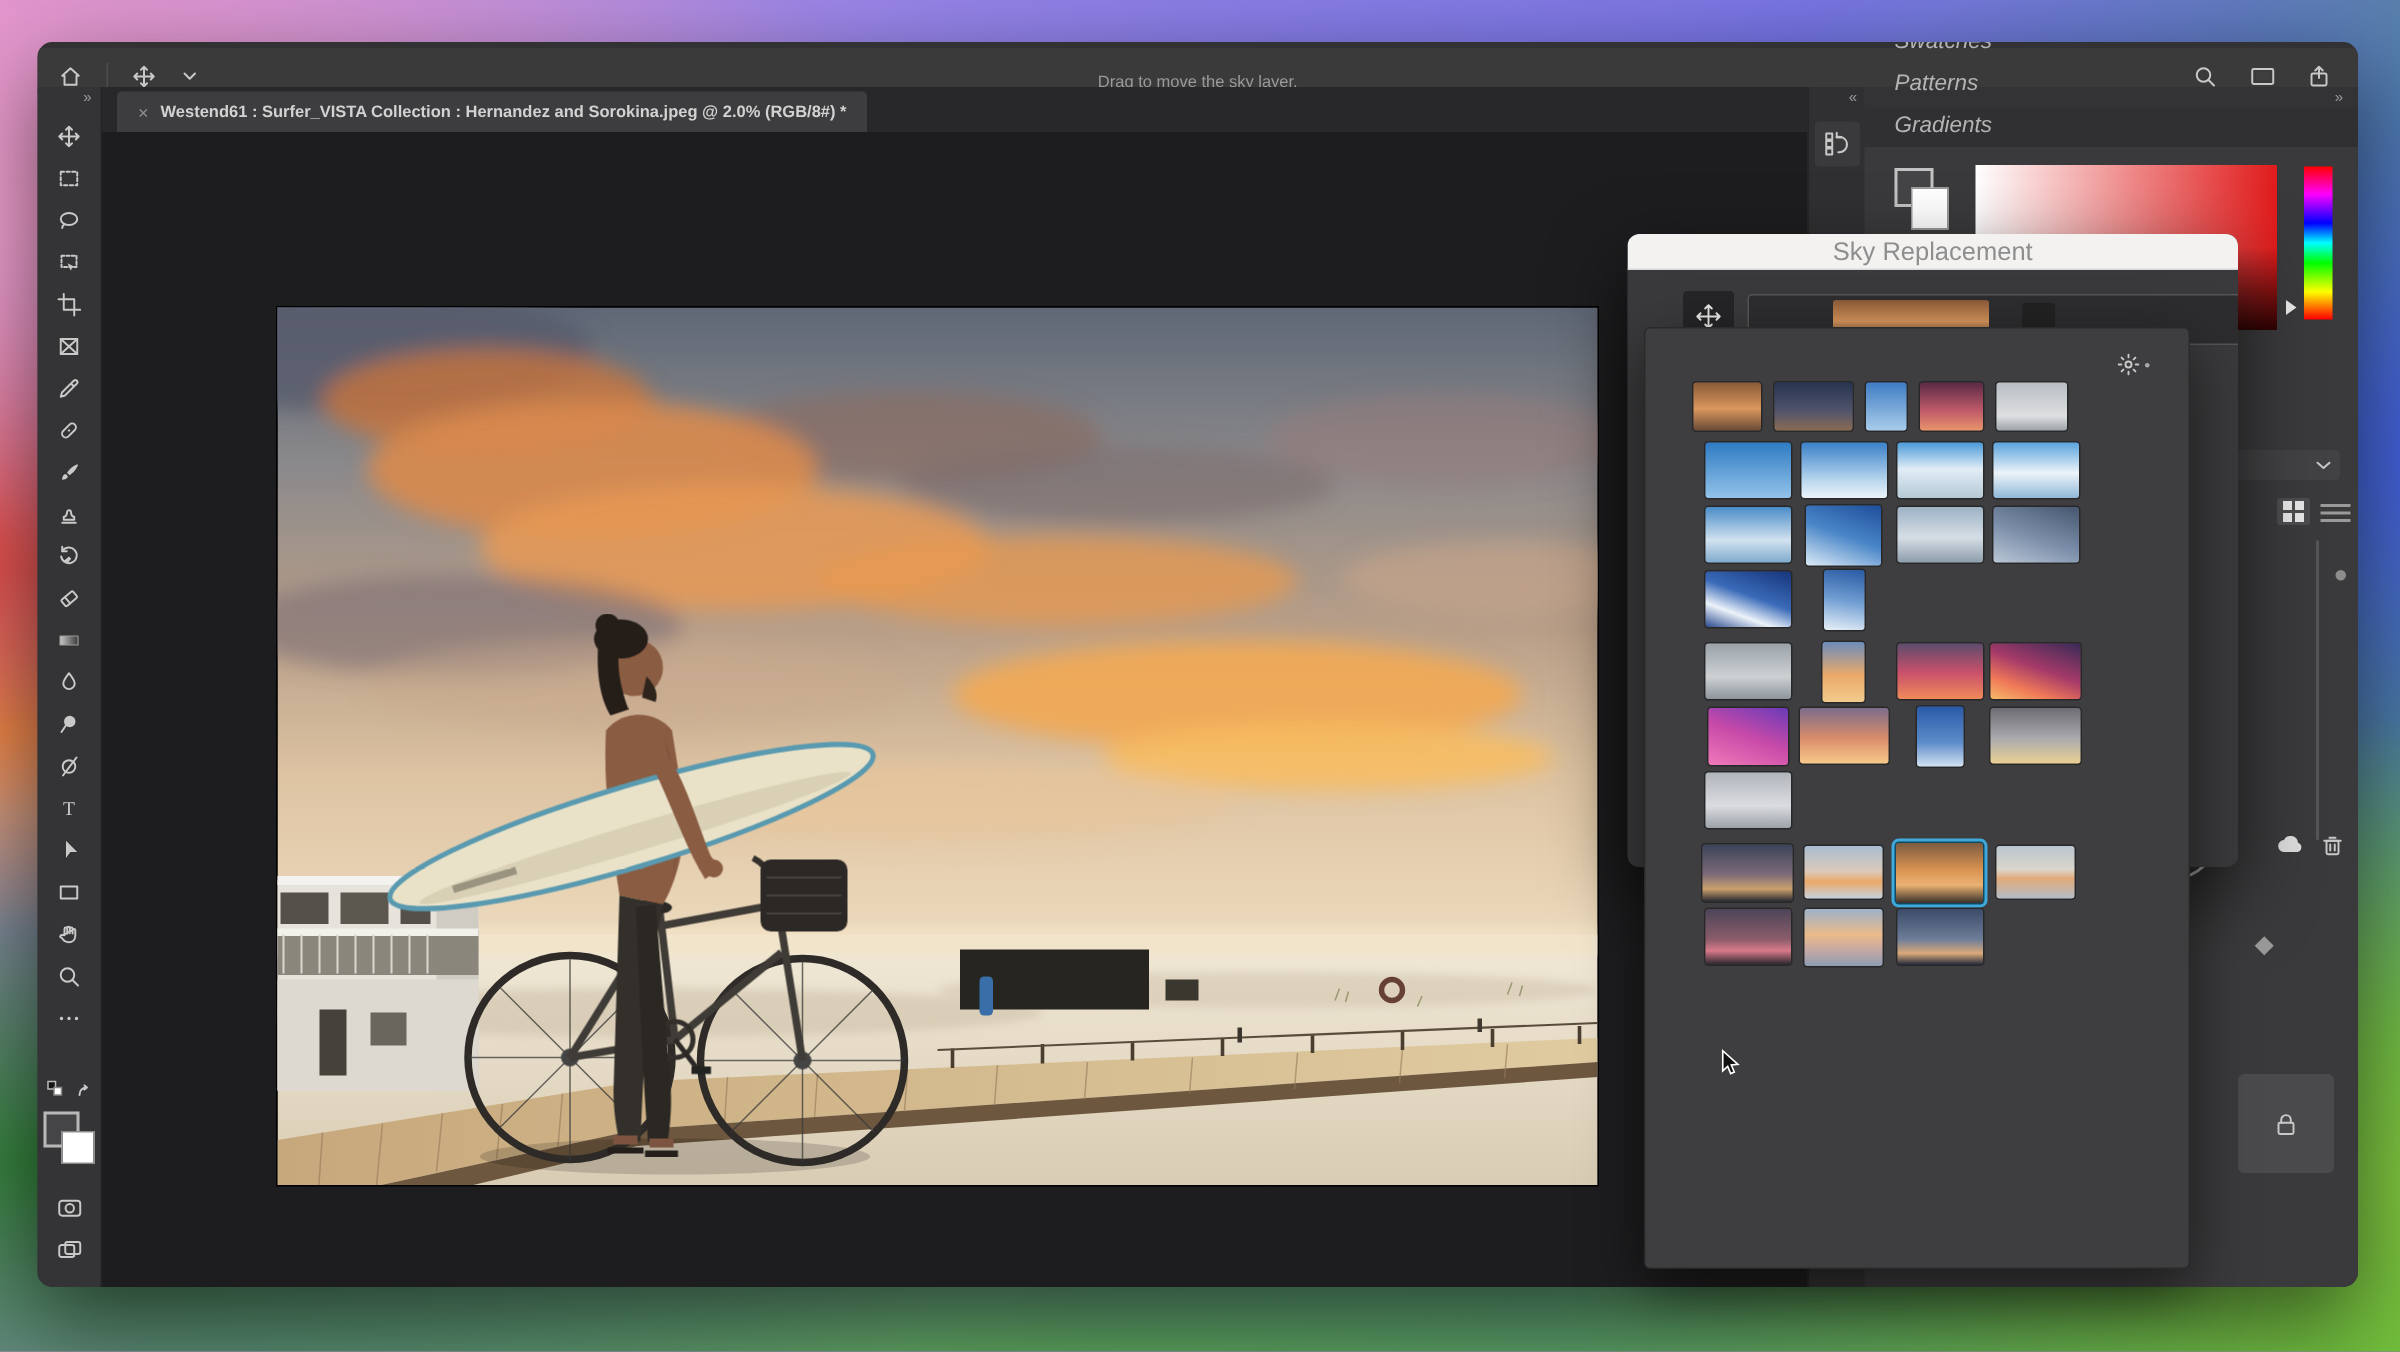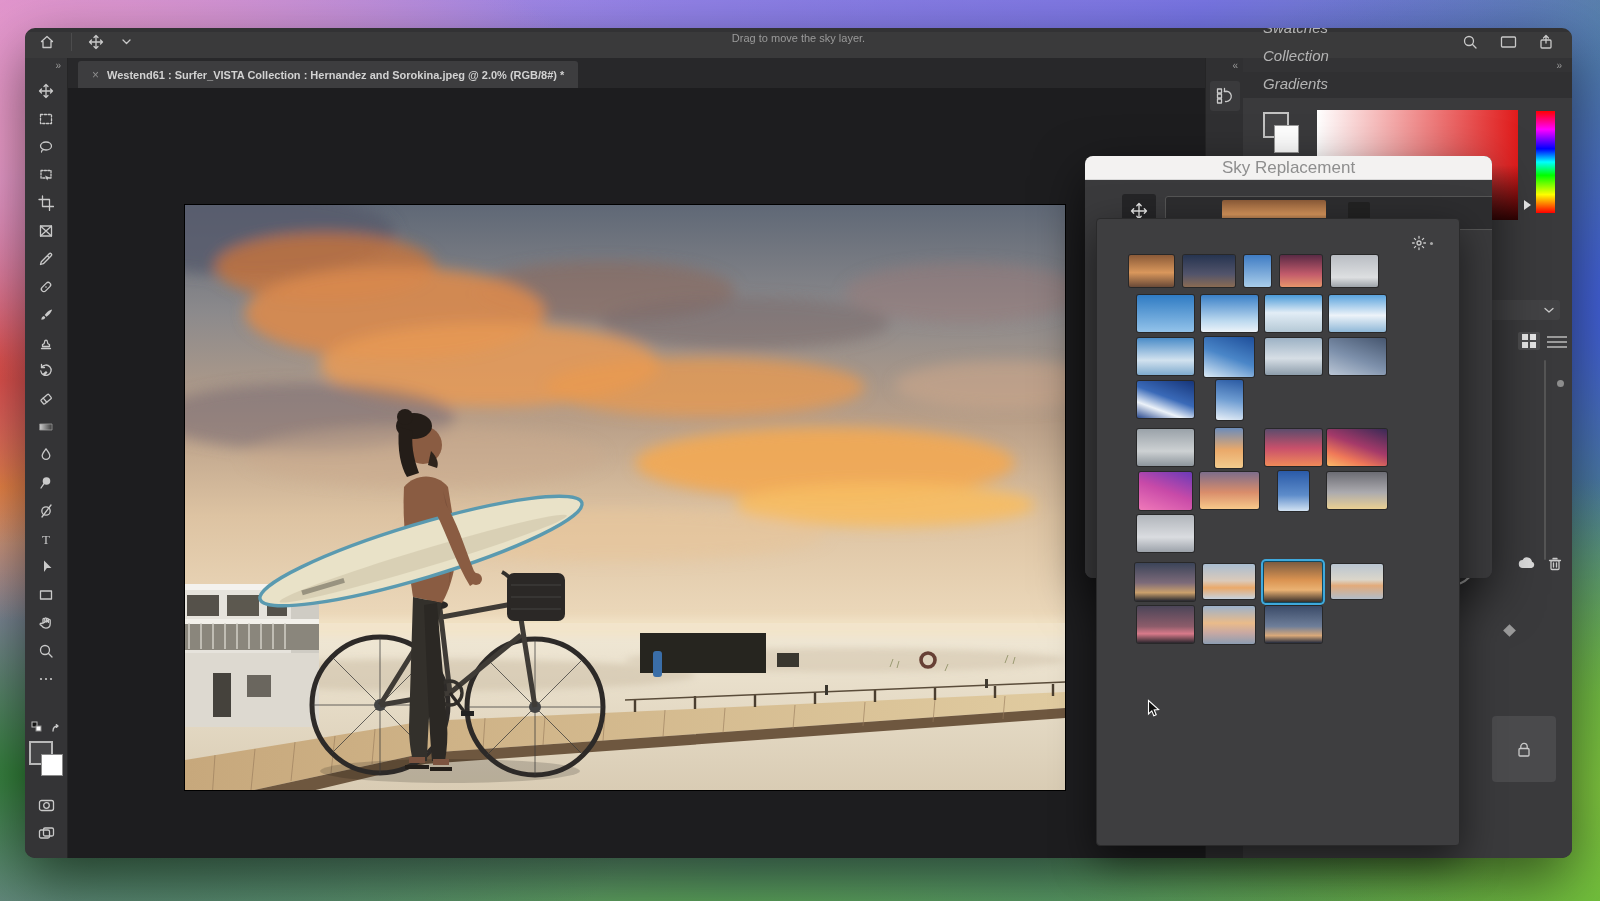--- a/index.html
+++ b/index.html
@@ -22,21 +22,21 @@
 
   
   .ps-window {
     position:absolute; left:25px; top:28px; width:1547px; height:830px;
     background:#323234; border-radius:10px; overflow:hidden;
     box-shadow:0 22px 60px rgba(0,0,0,.55);
   }
   .options-bar {
     position:absolute; left:0; top:4px; width:100%; height:30px;
     background:#3a3a3b; border-bottom:1px solid #252526;
-    display:flex; align-items:flex-start; color:#c9c9c9;
+    display:flex; align-items:flex-end; color:#c9c9c9;
   }
   .ob-left { display:flex; align-items:center; gap:10px; padding-left:12px; }
   .ob-sep { width:1px; height:18px; background:#4c4c4d; margin:0 4px; }
   .ob-hint { position:absolute; left:0; right:0; text-align:center; font-size:11px; color:#9a9a9a; pointer-events:none; }
   .ob-right { margin-left:auto; display:flex; align-items:center; gap:18px; padding-right:16px; }
   .icon-btn { display:flex; align-items:center; justify-content:center; width:20px; height:20px; }
   svg.ic { stroke:#c9c9c9; fill:none; stroke-width:1.3; stroke-linecap:round; stroke-linejoin:round; }
 
   .tab-strip {
     position:absolute; left:43px; top:30px; width:1137px; height:30px;
@@ -506,21 +506,21 @@
     </div>
 
     <div class="panel-group">
       <div class="pg-top">
           <span>»</span>
         </div>
       <div class="ptab-row">
         <div>
             <div class="ptab active">Color</div>
             <div class="ptab">Swatches</div>
-            <div class="ptab">Collection</div>
+            <div class="ptab">Patterns</div>
             <div class="ptab">Gradients</div>
           </div>
         <span class="ptab-menu"><span class="hamburger"></span></span>
       </div>
       <div class="color-panel">
         <div class="cp-fgbg">
           <span class="cp-fg"></span>
           <span class="cp-bg"></span>
         </div>
         <div class="cp-satbox"></div>

